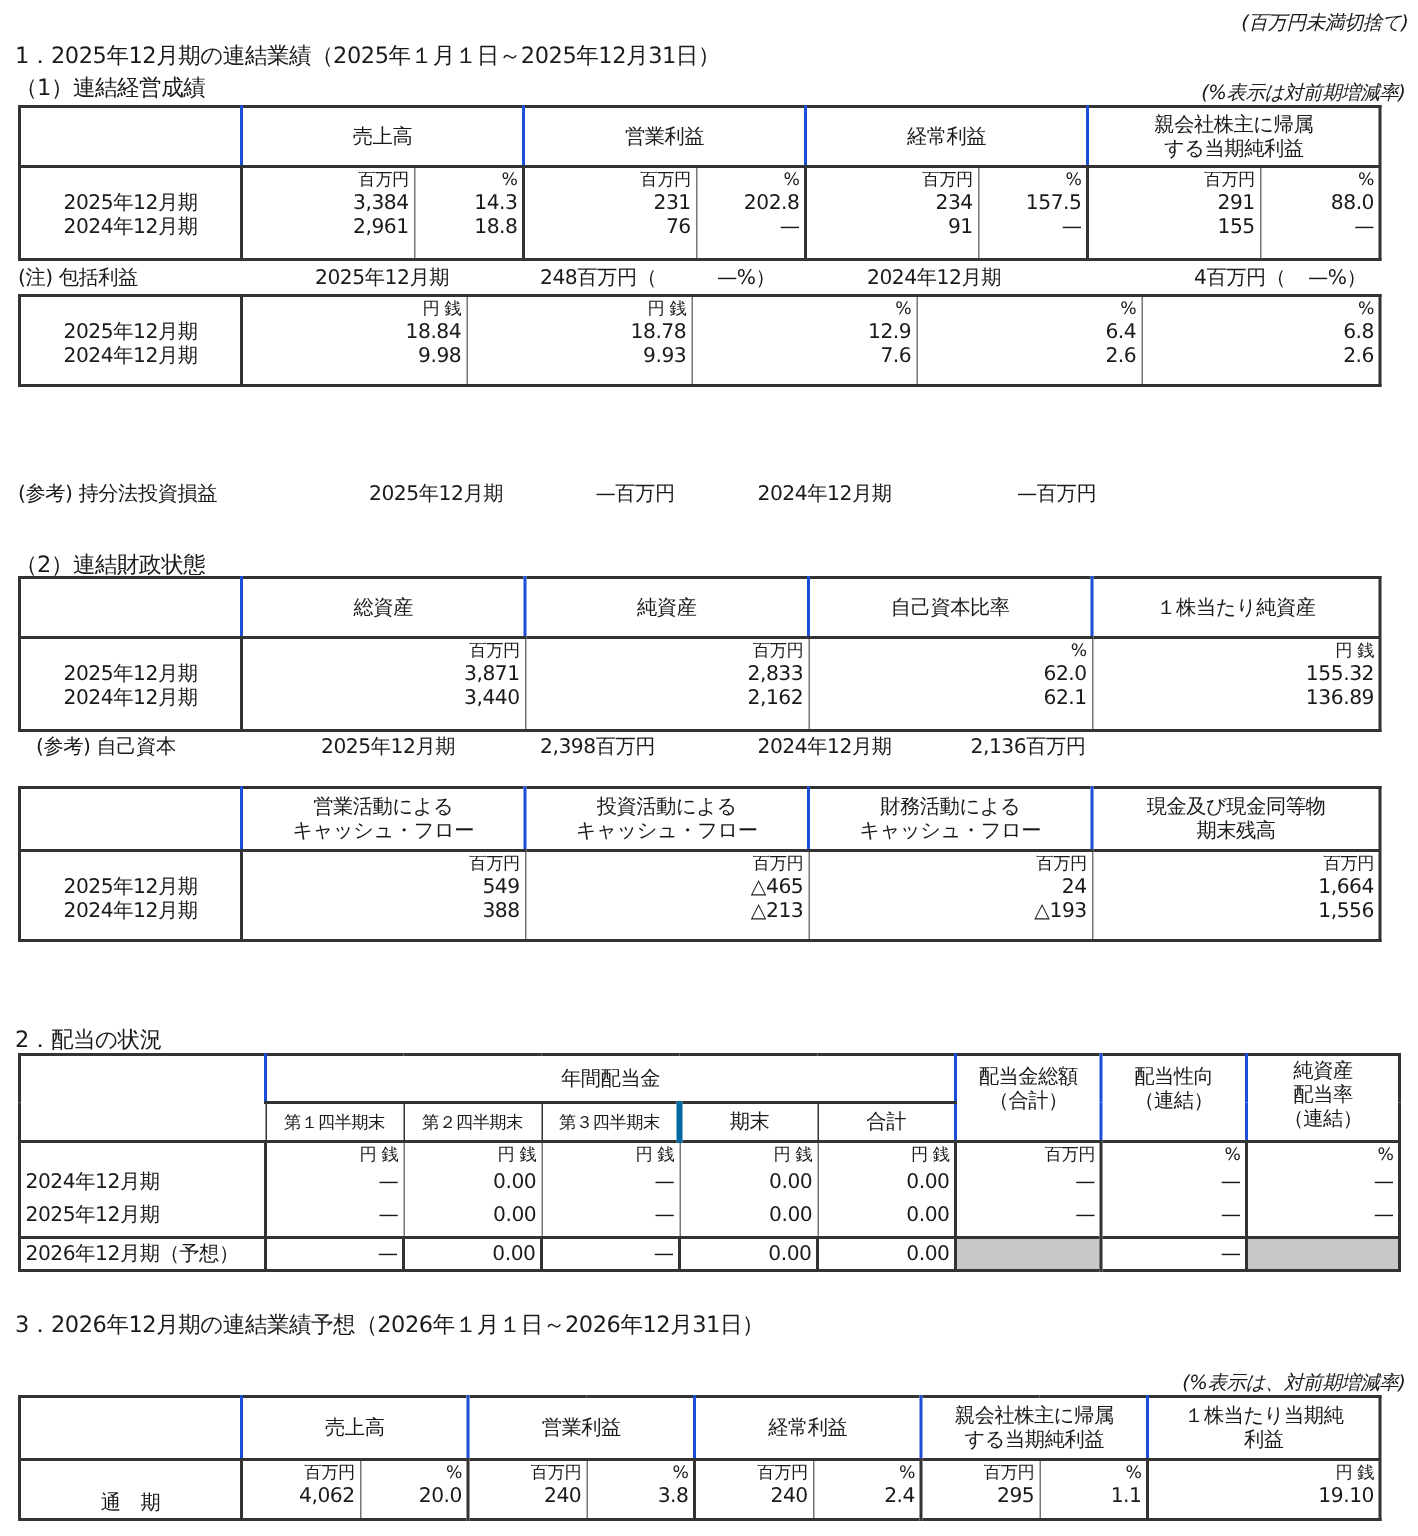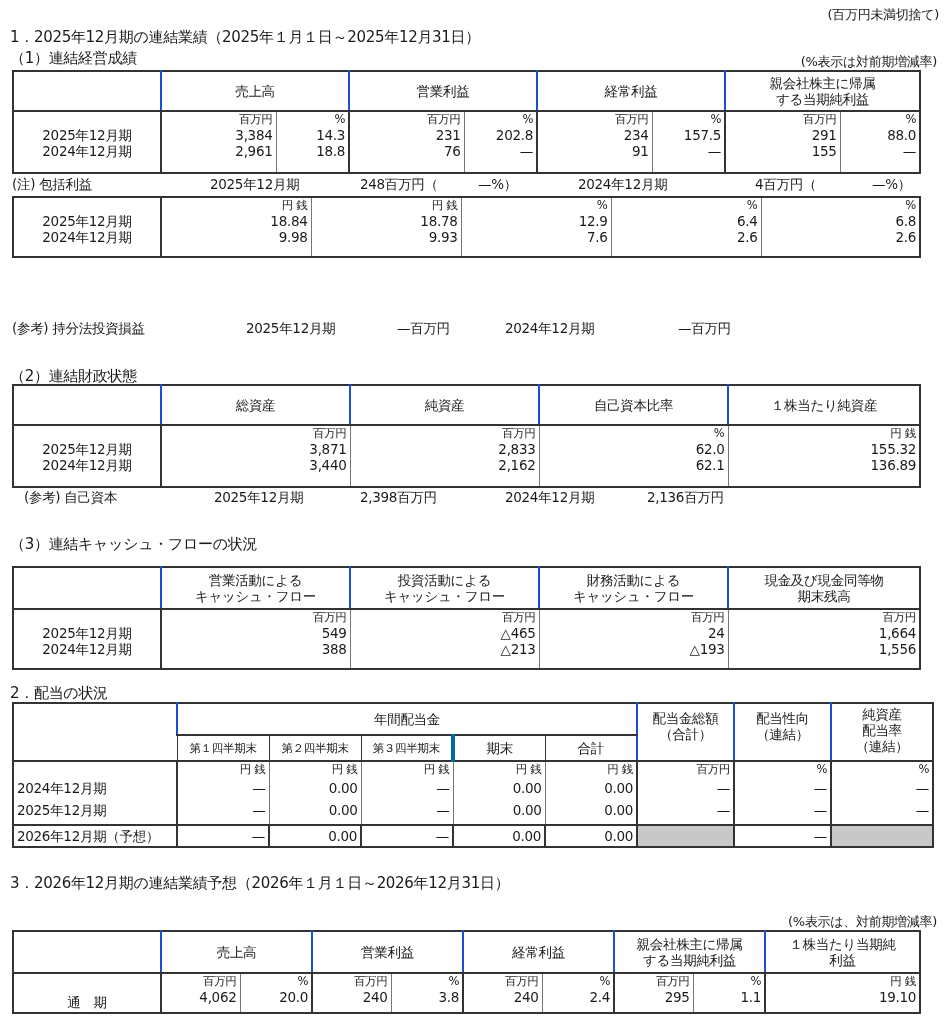--- a/index.html
+++ b/index.html
@@ -1,21 +1,21 @@
 <!DOCTYPE html>
 <html><head>
 <meta charset="utf-8">
 <style>
   html, body { margin:0; padding:0; background:#ffffff; }
   body { width:945px; height:1024px; position:relative; overflow:hidden;
          font-family:"DejaVu Sans", "Liberation Sans", sans-serif; color:#1a1a1a; }
   .abs { position:absolute; white-space:nowrap; }
   .title { font-size:15px; letter-spacing:-0.3px; }
   .note { font-size:13.5px; letter-spacing:-0.3px; }
-  .small { font-size:13px; letter-spacing:-0.3px; }
+  .small { font-size:13px; letter-spacing:-0.3px;font-style:italic; }
   table { position:absolute; border-collapse:collapse; table-layout:fixed; background:#fff; }
   td { padding:0 3px; font-size:13.5px; line-height:16px; letter-spacing:-0.3px; vertical-align:middle; overflow:hidden; white-space:nowrap; }
   .outer { border:2px solid #333; }
   td.h { text-align:center; border-left:2px solid #1d4ed8; border-bottom:2px solid #333; }
   td.h.first { border-left:none; }
   td.d { text-align:right; vertical-align:top; border-left:1px solid #777; }
   td.d.thick { border-left:2px solid #333; }
   td.lab { text-align:center; vertical-align:top; }
   .u { font-size:11.5px; line-height:15px; display:block; }
   .v { display:block; line-height:16px; }
@@ -100,21 +100,21 @@
         </td>
   </tr>
 </tbody>
   </table>
 
 <div class="abs note" style="left:12px; top:176px;">(注) 包括利益</div>
 <div class="abs note" style="left:210px; top:176px;">2025年12月期</div>
 <div class="abs note" style="left:360px; top:176px;">248百万円（</div>
 <div class="abs note" style="left:478px; top:176px;">—%）</div>
 <div class="abs note" style="left:578px; top:176px;">2024年12月期</div>
-<div class="abs note" style="left:755px; top:176px;">4百万円（</div>
+<div class="abs note" style="left:796px; top:176px;">4百万円（</div>
 <div class="abs note" style="left:872px; top:176px;">—%）</div>
 
 <table class="outer" style="left:12px; top:196px; width:907px;">
   <colgroup>
     <col style="width:148px">
       <col style="width:150px">
       <col style="width:150px">
       <col style="width:150px">
       <col style="width:150px">
       <col style="width:159px">
@@ -207,21 +207,21 @@
   </tr>
 </tbody>
   </table>
 <div class="abs note" style="left:24px; top:489px;">(参考) 自己資本</div>
 <div class="abs note" style="left:214px; top:489px;">2025年12月期</div>
 <div class="abs note" style="left:360px; top:489px;">2,398百万円</div>
 <div class="abs note" style="left:505px; top:489px;">2024年12月期</div>
 <div class="abs note" style="left:647px; top:489px;">2,136百万円</div>
 
 <div class="abs title" style="left:10px; top:535px;">（3）連結キャッシュ・フローの状況</div>
-<table class="outer" style="left:12px; top:566px; width:907px;border-radius:13px;">
+<table class="outer" style="left:12px; top:524px; width:907px;border-radius:13px;">
   <colgroup>
     <col style="width:148px">
       <col style="width:189px">
       <col style="width:189px">
       <col style="width:189px">
       <col style="width:192px">
   </colgroup>
   <tbody>
       <tr style="height:42px;">
     <td class="h first"></td>
@@ -378,21 +378,21 @@
     <td class="h" colspan="2">売上高</td>
     <td class="h" colspan="2">営業利益</td>
     <td class="h" colspan="2">経常利益</td>
     <td class="h" colspan="2" style="white-space:pre-line;">親会社株主に帰属
 する当期純利益</td>
     <td class="h" style="white-space:pre-line;">１株当たり当期純
 利益</td>
   </tr>
   <tr style="height:40px;">
     <td class="lab" style="vertical-align:bottom;">
-          <span class="v" style="line-height:20px;">通　期</span>
+          <span class="v" style="line-height:20px;font-family:Liberation Serif, serif;">通　期</span>
         </td>
     <td class="d thick">
           <span class="u">百万円</span>
           <span class="v">4,062</span>
         </td>
     <td class="d">
           <span class="u">%</span>
           <span class="v">20.0</span>
         </td>
     <td class="d thick">

